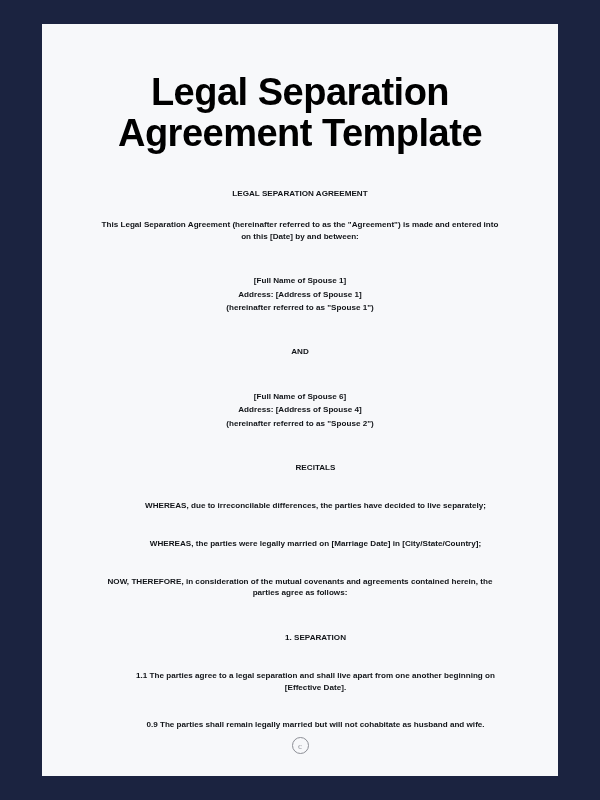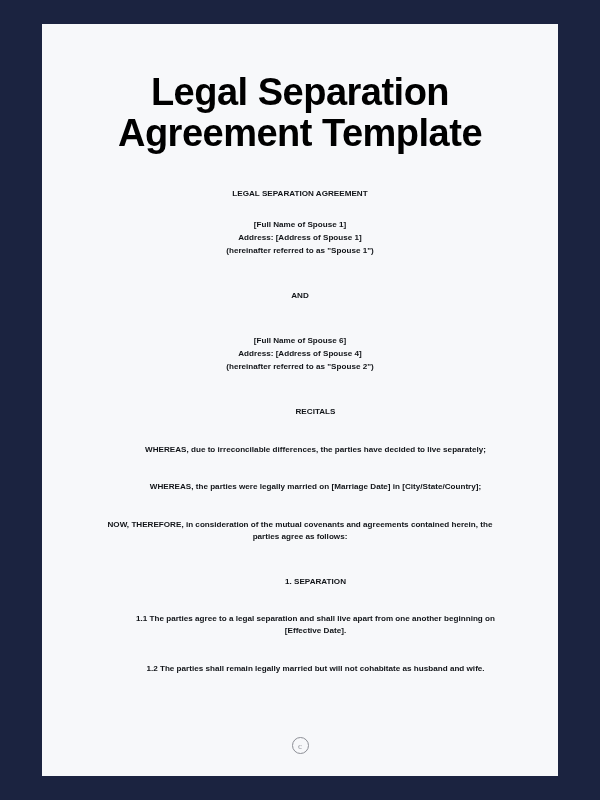--- a/index.html
+++ b/index.html
@@ -96,39 +96,40 @@
 </head>
 <body>
 
 <div class="page-wrap">
   <div class="sheet">
 
     <h1 class="doc-title">Legal Separation Agreement Template</h1>
 
     <div class="body-area">
       <p class="doc-p heading">LEGAL SEPARATION AGREEMENT</p>
+      <p class="doc-p gap-lg">This Legal Separation Agreement (hereinafter referred to as the "Agreement") is made and entered into on this [Date] by and between:</p>
 
       <p class="doc-p tight">[Full Name of Spouse 1]</p>
       <p class="doc-p tight">Address: [Address of Spouse 1]</p>
       <p class="doc-p gap-lg">(hereinafter referred to as "Spouse 1")</p>
 
       <p class="doc-p gap-lg">AND</p>
 
       <p class="doc-p tight">[Full Name of Spouse 6]</p>
       <p class="doc-p tight">Address: [Address of Spouse 4]</p>
       <p class="doc-p gap-lg">(hereinafter referred to as "Spouse 2")</p>
 
       <p class="doc-p gap-md">RECITALS</p>
       <p class="doc-p gap-md">WHEREAS, due to irreconcilable differences, the parties have decided to live separately;</p>
       <p class="doc-p gap-md">WHEREAS, the parties were legally married on [Marriage Date] in [City/State/Country];</p>
       <p class="doc-p gap-lg">NOW, THEREFORE, in consideration of the mutual covenants and agreements contained herein, the parties agree as follows:</p>
 
       <p class="doc-p gap-md">1. SEPARATION</p>
       <p class="doc-p gap-md">1.1 The parties agree to a legal separation and shall live apart from one another beginning on [Effective Date].</p>
-      <p class="doc-p gap-md">1.2 The parties shall remain legally married but will not cohabitate as husband and wife.</p>
+      <p class="doc-p gap-md">0.9 The parties shall remain legally married but will not cohabitate as husband and wife.</p>
 
     </div>
 
     <div class="watermark">
       <span class="circ">
         <span>c</span>
       </span>
     </div>
 
   </div>

